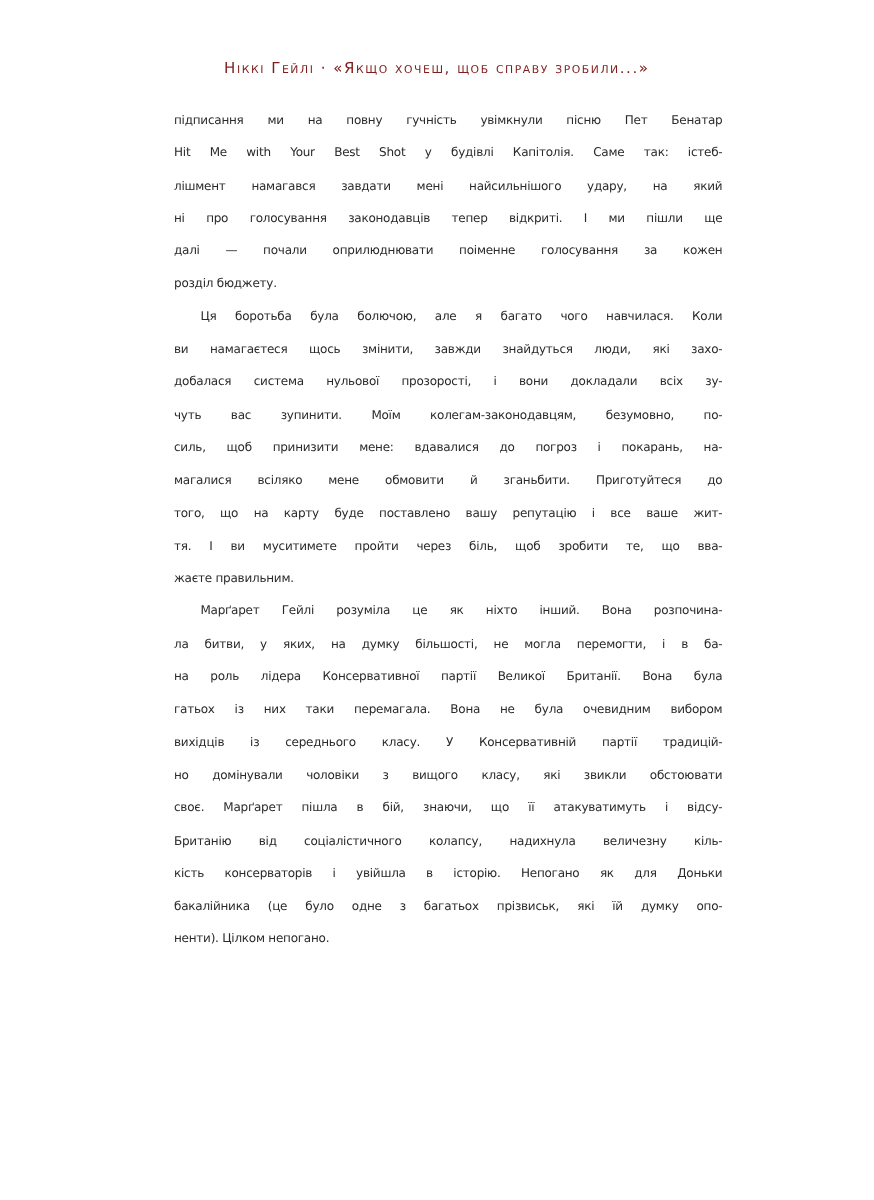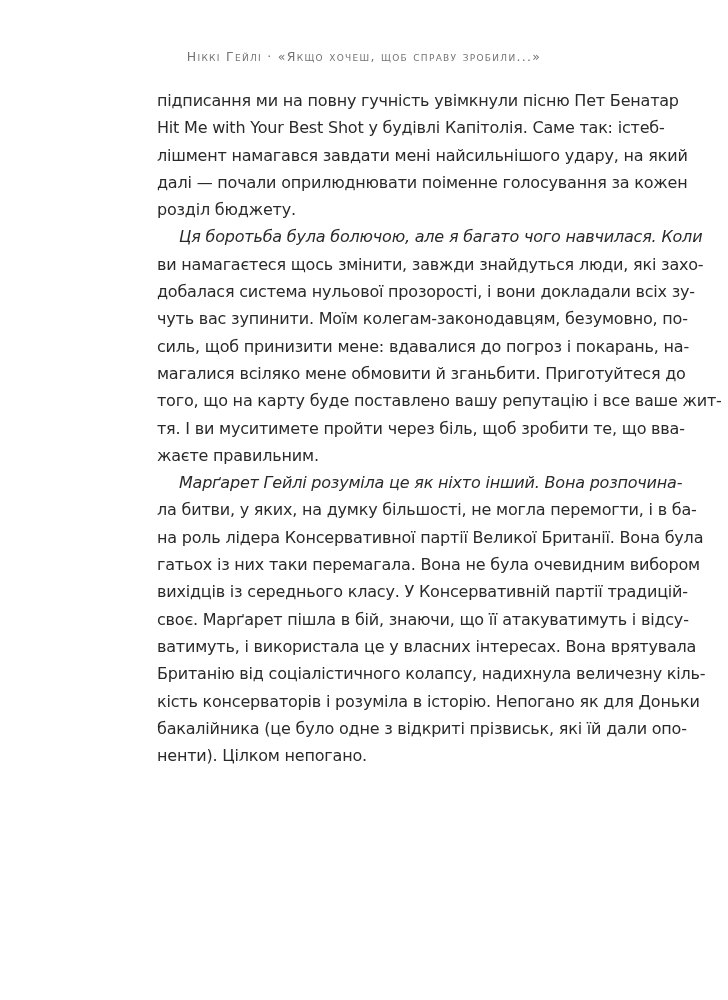--- a/index.html
+++ b/index.html
@@ -1,52 +1,53 @@
 <!DOCTYPE html>
 <html><head>
 <meta charset="utf-8">
 <style>
   html, body { margin:0; padding:0; background:#ffffff; }
   body { width:728px; height:1000px; position:relative; overflow:hidden; font-family:"DejaVu Sans", sans-serif; color:#2a2a2a; }
-  .running-head { position:absolute; top:49px; left:0; width:728px; text-align:center; font-size:12.5px; letter-spacing:1.3px; color:#737373; font-variant:small-caps; }
+  .running-head { position:absolute; top:49px; left:0; width:728px; text-align:center; font-size:12.5px; letter-spacing:1.3px; color:#7f1d1d; font-variant:small-caps; }
   .text-block { position:absolute; top:87px; left:145px; width:457px; }
-  .line { font-size:16px; line-height:27.3px; height:27.3px; white-space:nowrap; text-align:justify; text-align-last:justify; letter-spacing:-0.2px;margin-left:12px; }
+  .line { font-size:10px; line-height:27.3px; height:27.3px; white-space:nowrap; text-align:justify; text-align-last:justify; letter-spacing:-0.2px; }
   .line.last { text-align-last:left; }
-  .line.indent { padding-left:22px;font-style:italic; }
+  .line.indent { padding-left:22px; }
 </style>
 </head>
 <body>
 
 <div class="running-head">Ніккі Гейлі · «Якщо хочеш, щоб справу зробили...»</div>
 
 <div class="text-block">
   <div>
     <div class="line">підписання ми на повну гучність увімкнули пісню Пет Бенатар</div>
     <div class="line">Hit Me with Your Best Shot у будівлі Капітолія. Саме так: істеб-</div>
     <div class="line">лішмент намагався завдати мені найсильнішого удару, на який</div>
+    <div class="line">ні про голосування законодавців тепер відкриті. І ми пішли ще</div>
     <div class="line">далі — почали оприлюднювати поіменне голосування за кожен</div>
     <div class="line last">розділ бюджету.</div>
   </div>
   <div>
     <div class="line indent">Ця боротьба була болючою, але я багато чого навчилася. Коли</div>
     <div class="line">ви намагаєтеся щось змінити, завжди знайдуться люди, які захо-</div>
     <div class="line">добалася система нульової прозорості, і вони докладали всіх зу-</div>
     <div class="line">чуть вас зупинити. Моїм колегам-законодавцям, безумовно, по-</div>
     <div class="line">силь, щоб принизити мене: вдавалися до погроз і покарань, на-</div>
     <div class="line">магалися всіляко мене обмовити й зганьбити. Приготуйтеся до</div>
     <div class="line">того, що на карту буде поставлено вашу репутацію і все ваше жит-</div>
     <div class="line">тя. І ви муситимете пройти через біль, щоб зробити те, що вва-</div>
     <div class="line last">жаєте правильним.</div>
   </div>
   <div>
     <div class="line indent">Марґарет Гейлі розуміла це як ніхто інший. Вона розпочина-</div>
     <div class="line">ла битви, у яких, на думку більшості, не могла перемогти, і в ба-</div>
     <div class="line">на роль лідера Консервативної партії Великої Британії. Вона була</div>
     <div class="line">гатьох із них таки перемагала. Вона не була очевидним вибором</div>
     <div class="line">вихідців із середнього класу. У Консервативній партії традицій-</div>
+    <div class="line">но домінували чоловіки з вищого класу, які звикли обстоювати</div>
     <div class="line">своє. Марґарет пішла в бій, знаючи, що її атакуватимуть і відсу-</div>
-    <div class="line">ватимуть, і використала це у власних інтересах. Вона врятувала</div>
     <div class="line">Британію від соціалістичного колапсу, надихнула величезну кіль-</div>
-    <div class="line">кість консерваторів і розуміла в історію. Непогано як для Доньки</div>
-    <div class="line">бакалійника (це було одне з відкриті прізвиськ, які їй дали опо-</div>
+    <div class="line">кість консерваторів і увійшла в історію. Непогано як для Доньки</div>
+    <div class="line">бакалійника (це було одне з багатьох прізвиськ, які їй думку опо-</div>
     <div class="line last">ненти). Цілком непогано.</div>
   </div>
 </div>
 
 </body></html>

